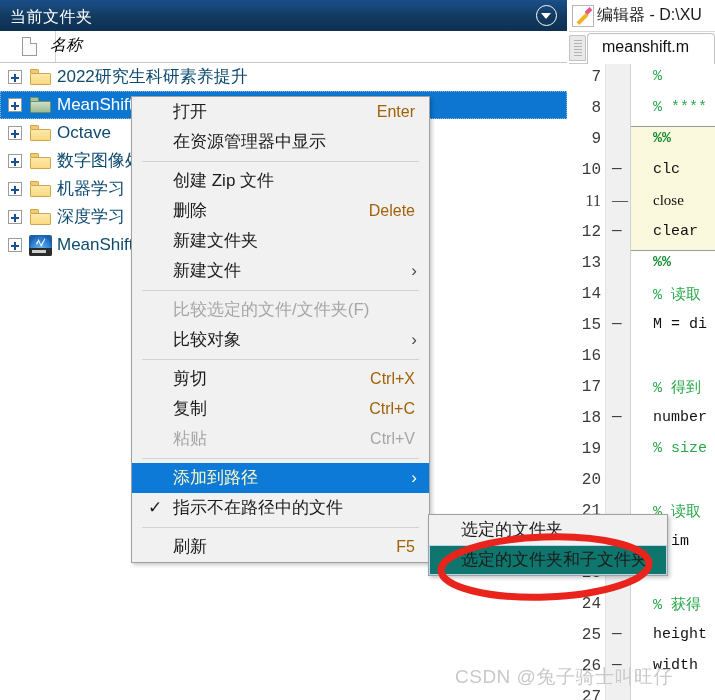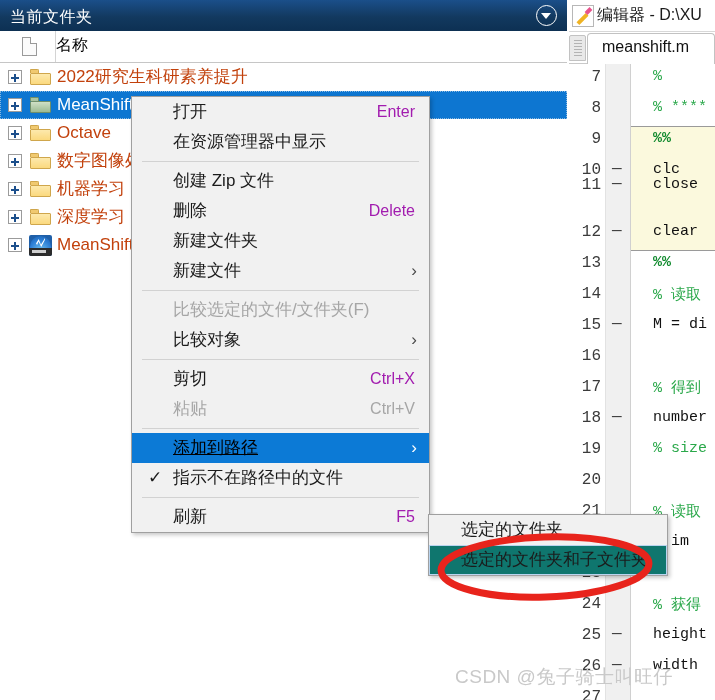--- a/index.html
+++ b/index.html
@@ -93,23 +93,24 @@
     position: absolute;
     right: -1.2px; top: -1.2px;
     width: 6.5px; height: 6.5px;
     border-left: 1.2px solid #9a9a9a;
     border-bottom: 1.2px solid #9a9a9a;
     background: #ffffff;
     transform: none;
   }
   #col-header-name {
     position: absolute;
-    left: 56px; top: 4px;
+    left: 50px; top: 4px;
     font-size: 16px;
     color: #000000;
+    font-style: italic;
   }
 
   
   #tree {
     position: absolute;
     left: 0; top: 63px;
     width: 567px; height: 637px;
     background: #ffffff;
   }
   .tree-row {
@@ -207,21 +208,21 @@
     content: "";
     position: absolute;
     left: 3px; top: 2px;
     width: 14px; height: 3px;
     background: #cfcfcf;
   }
   .tree-label {
     position: absolute;
     left: 57px; top: 2px;
     font-size: 17px;
-    color: #c2410c;
+    color: #0c4a6e;
     line-height: 24px;
   }
 
   
   #right-panel {
     position: absolute;
     left: 569px; top: 0;
     width: 146px; height: 700px;
     background: #ffffff;
     overflow: hidden;
@@ -385,27 +386,27 @@
     position: absolute;
     left: 41px; top: 3px;
     font-size: 17px;
     color: #1b1b1b;
     line-height: 24px;
   }
   .mi-accel {
     position: absolute;
     right: 14px; top: 3px;
     font-size: 16px;
-    color: #a21caf;
+    color: #a16207;
     line-height: 24px;
   }
   .mi.disabled .mi-label,
   .mi.disabled .mi-accel { color: #a6a6a6; }
   .mi.highlight { background: #0c7ad6; }
-  .mi.highlight .mi-label { color: #000000; text-decoration: underline; }
+  .mi.highlight .mi-label { color: #fef9c3; }
   .mi.highlight .mi-arrow { color: #ffffff; }
   .mi-arrow {
     position: absolute;
     right: 12px; top: 2px;
     font-size: 17px;
     color: #4a4a4a;
     line-height: 26px;
   }
   .mi-check {
     position: absolute;
@@ -593,21 +594,21 @@
             <span class="ln">9</span>
             <span class="code-txt cell">%%</span>
           </div>
           <div class="cell-hl" style="top: 93px;"></div>
           <div class="code-line" style="top: 93px;">
             <span class="ln">10</span>
             <span class="dash">—</span>
             <span class="code-txt ">clc</span>
           </div>
           <div class="cell-hl" style="top: 124px;"></div>
-          <div class="code-line" style="top: 108px;">
+          <div class="code-line" style="top: 124px; font-family: Liberation Serif, serif;">
             <span class="ln">11</span>
             <span class="dash">—</span>
             <span class="code-txt ">close</span>
           </div>
           <div class="cell-hl" style="top: 155px;"></div>
           <div class="code-line" style="top: 155px;">
             <span class="ln">12</span>
             <span class="dash">—</span>
             <span class="code-txt ">clear</span>
           </div>
@@ -706,20 +707,24 @@
       </div>
       <div class="mi">
         <span class="mi-label">比较对象</span>
         <span class="mi-arrow">›</span>
       </div>
       <div class="mi-sep"></div>
       <div class="mi">
         <span class="mi-label">剪切</span>
         <span class="mi-accel">Ctrl+X</span>
       </div>
+      <div class="mi">
+        <span class="mi-label">复制</span>
+        <span class="mi-accel">Ctrl+C</span>
+      </div>
       <div class="mi disabled">
         <span class="mi-label">粘贴</span>
         <span class="mi-accel">Ctrl+V</span>
       </div>
       <div class="mi-sep"></div>
       <div class="mi highlight">
         <span class="mi-label">添加到路径</span>
         <span class="mi-arrow">›</span>
       </div>
       <div class="mi">

